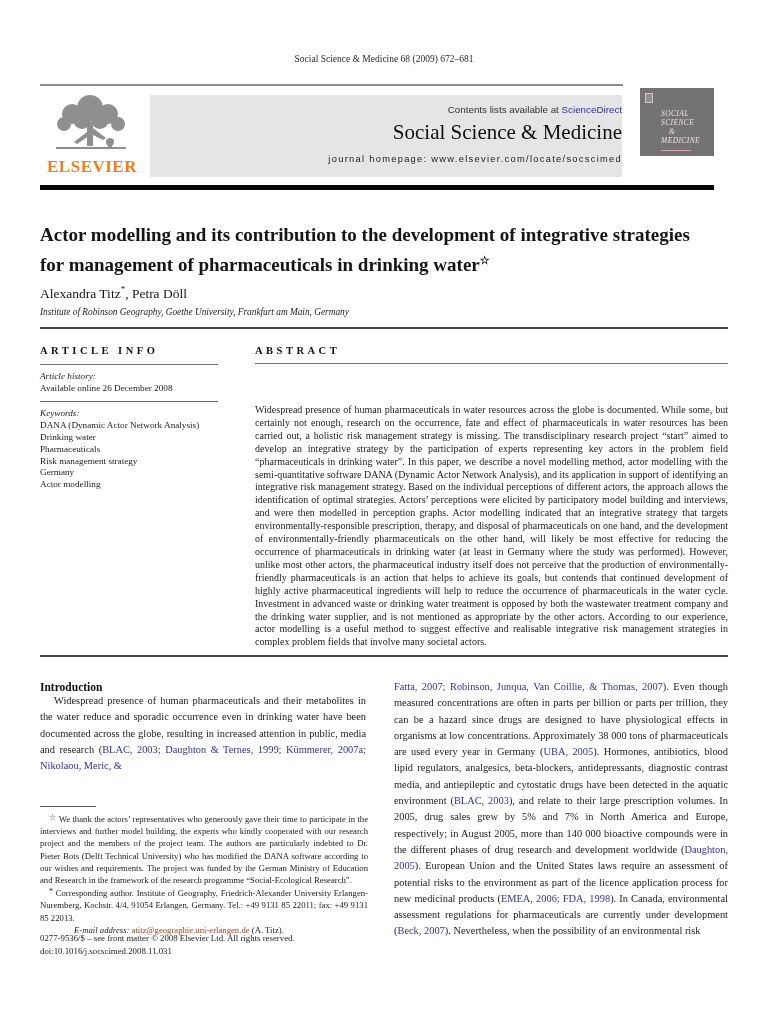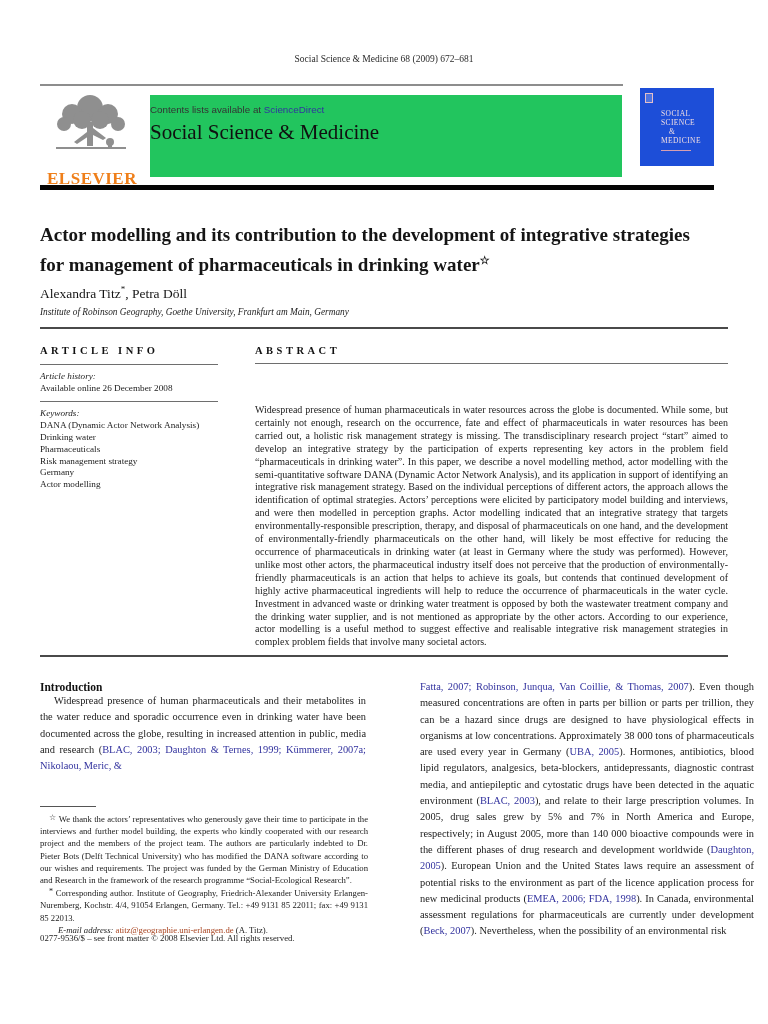--- a/index.html
+++ b/index.html
@@ -10,27 +10,27 @@
     background:#ffffff; overflow:hidden;
     font-family:"Liberation Serif", serif; color:#1c1c1c;
     -webkit-font-smoothing:antialiased;
   }
   
   .running-head { position:absolute; top:54px; left:0; right:0; text-align:center; font-size:9.5px; color:#2a2a2a; }
   
   .top-rule { position:absolute; left:40px; top:84px; width:583px; height:2px; background:#8d8d8d; }
   .logo-block { position:absolute; left:36px; top:92px; width:112px; height:90px; text-align:center; }
   .logo-tree { display:block; margin:0 auto; }
-  .elsevier-word { font-size:17px; font-weight:bold; letter-spacing:0.5px; color:#ef7f1a; margin-top:13px; font-family:"Liberation Serif", serif; }
-  .banner-box { position:absolute; left:150px; top:95px; width:472px; height:82px; background:#22c55e; text-align:left; }
+  .elsevier-word { font-size:17px; font-weight:bold; letter-spacing:0.5px; color:#ef7f1a; margin-top:1px; font-family:"Liberation Serif", serif; }
+  .banner-box { position:absolute; left:150px; top:95px; width:472px; height:82px; background:#e5e5e5; text-align:right; }
   .contents-line { padding-top:9px; font-family:"Liberation Sans", sans-serif; font-size:9.8px; color:#333; }
   .sciencedirect { color:#3232a0; }
   .journal-title-big { font-size:21px; margin-top:5px; color:#101010; }
   .homepage-line { margin-top:9px; font-family:"Liberation Sans", sans-serif; font-size:9.3px; letter-spacing:1.3px; color:#222; }
-  .cover { position:absolute; left:640px; top:88px; width:74px; height:78px; background:#1d4ed8; }
+  .cover { position:absolute; left:640px; top:88px; width:74px; height:68px; background:#737373;font-style:italic; }
   .cover-mark { position:absolute; top:5px; left:5px; width:8px; height:10px; border:1px solid #e3bfc9; background:rgba(255,255,255,0.22); }
   .cover-text { position:absolute; top:21px; left:21px; color:#f0dde2; font-size:7.5px; line-height:9px; letter-spacing:0.4px; }
   .cover-amp { padding-left:8px; }
   .cover-tagline { position:absolute; top:62px; left:21px; width:30px; height:1px; background:#d79fb0; }
   .banner-bottom-rule { position:absolute; left:40px; top:185px; width:674px; height:5px; background:#050505; }
   
   .article-title { position:absolute; left:40px; top:222px; width:662px; font-size:19px; line-height:25.5px; color:#151515; }
   .article-title sup { font-size:11px; }
   .authors-line { position:absolute; left:40px; top:284px; font-size:13.5px; color:#151515; }
   .authors-line sup { font-size:9px; }
@@ -44,29 +44,29 @@
   .abstract-col { position:absolute; left:255px; top:345px; width:473px; }
   .abstract-rule { width:100%; height:1px; background:#6e6e6e; margin:7px 0 7px 0; }
   .abstract-text { font-size:10px; line-height:12.9px; text-align:justify; color:#1b1b1b;margin-top:40px; }
   .abstract-copyright { font-size:9.9px; line-height:13px; text-align:right; color:#1b1b1b; }
   .rule-b { position:absolute; left:40px; top:655px; width:688px; height:1.5px; background:#4a4a4a; }
   
   .body-left { position:absolute; left:40px; top:681px; width:326px; }
   .intro-heading { font-size:11.5px; font-weight:bold; color:#111; }
   .body-par { font-size:10.4px; line-height:16.3px; text-align:justify; color:#1b1b1b; }
   .body-left .body-par { text-indent:14px; }
-  .body-right { position:absolute; left:394px; top:679px; width:334px;margin-left:26px; }
+  .body-right { position:absolute; left:394px; top:679px; width:334px; }
   .cite { color:#32329e; }
   
   .footnotes { position:absolute; left:40px; top:806px; width:328px; font-size:8.7px; line-height:12.2px; text-align:justify; color:#222; }
   .fn-rule { width:56px; height:1px; background:#555; margin-bottom:5px; }
   .fn { text-indent:9px; }
   .fn-sym { font-size:8px; vertical-align:2px; }
   .email-line { text-indent:18px; }
-  .email-label { font-style:italic; }
+  .email-label { font-style:italic;margin-left:16px; }
   .email-link { color:#a8431f; }
   
   .footer { position:absolute; left:40px; top:932px; font-size:8.8px; line-height:12.6px; color:#222; }
 </style>
 </head>
 <body>
 
 <div class="page">
 
   <div class="running-head">Social Science &amp; Medicine 68 (2009) 672–681</div>
@@ -92,20 +92,21 @@
       </g>
     </svg>
     <div class="elsevier-word">ELSEVIER</div>
   </div>
 
   <div class="banner-box">
     <div class="contents-line">
       <span>Contents lists available at </span><span class="sciencedirect">ScienceDirect</span>
     </div>
     <div class="journal-title-big">Social Science &amp; Medicine</div>
+    <div class="homepage-line">journal homepage: www.elsevier.com/locate/socscimed</div>
   </div>
 
   <div class="cover">
     <div class="cover-mark"></div>
     <div class="cover-text">
       <div>SOCIAL</div>
       <div>SCIENCE</div>
       <div class="cover-amp">&amp;</div>
       <div>MEDICINE</div>
     </div>
@@ -158,15 +159,16 @@
 
   <div class="footnotes">
     <div class="fn-rule"></div>
     <p class="fn"><span class="fn-sym">☆</span> <span>We thank the actors’ representatives who generously gave their time to participate in the interviews and further model building, the experts who kindly cooperated with our research project and the members of the project team. The authors are particularly indebted to Dr. Pieter Bots (Delft Technical University) who has modified the DANA software according to our wishes and requirements. The project was funded by the German Ministry of Education and Research in the framework of the research programme “Social-Ecological Research”.</span></p>
     <p class="fn"><span class="fn-sym">*</span> <span>Corresponding author. Institute of Geography, Friedrich-Alexander University Erlangen-Nuremberg, Kochstr. 4/4, 91054 Erlangen, Germany. Tel.: +49 9131 85 22011; fax: +49 9131 85 22013.</span></p>
     <p class="email-line"><span class="email-label">E-mail address:</span> <span class="email-link">atitz@geographie.uni-erlangen.de</span><span> (A. Titz).</span></p>
   </div>
 
   <div class="footer">
     <div>0277-9536/$ – see front matter © 2008 Elsevier Ltd. All rights reserved.</div>
+    <div>doi:10.1016/j.socscimed.2008.11.031</div>
   </div>
 
 </div>
 
 </body></html>

